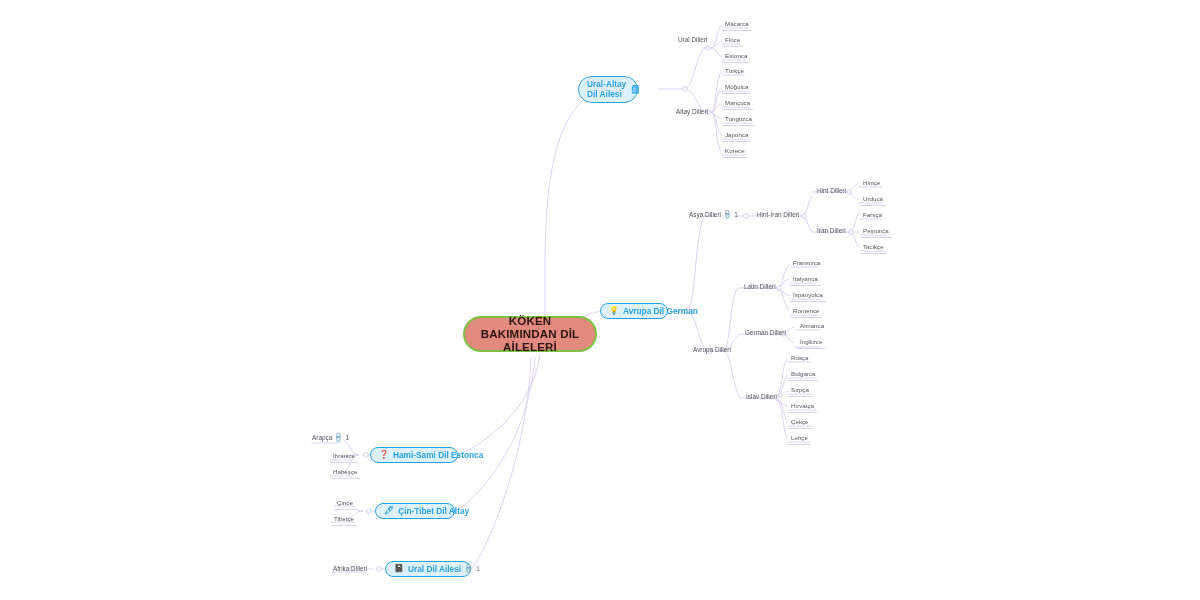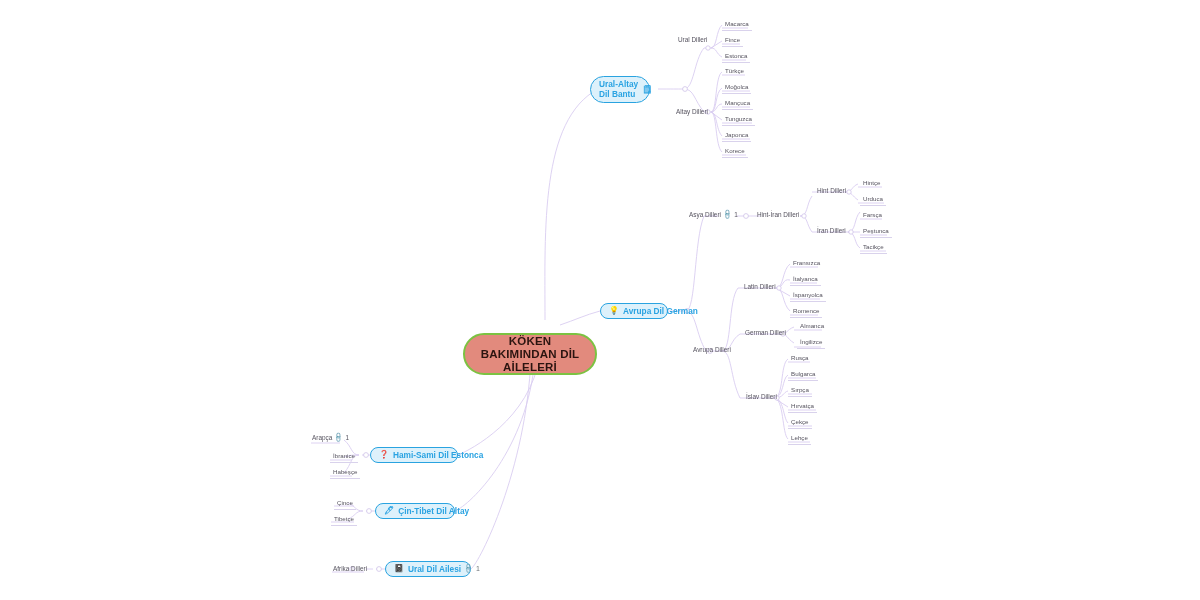--- a/index.html
+++ b/index.html
@@ -211,28 +211,28 @@
       <circle cx="779" cy="288" r="2.2"></circle>
       <circle cx="783" cy="334" r="2.2"></circle>
       <circle cx="777" cy="398" r="2.2"></circle>
       <circle cx="366" cy="455" r="2.4"></circle>
       <circle cx="369" cy="511" r="2.4"></circle>
       <circle cx="379" cy="569" r="2.4"></circle>
       <circle cx="352" cy="569" r="2.2"></circle>
     </g>
   </svg>
 
-  <div class="central" style="left:463px;top:333px;width:134px;height:42px;">
+  <div class="central" style="left:463px;top:316px;width:134px;height:36px;">
     <span>KÖKEN BAKIMINDAN DİL AİLELERİ</span>
   </div>
 
-  <div class="fam twoline" style="left:590px;top:76px;width:60px;height:27px;">
+  <div class="fam twoline" style="left:578px;top:76px;width:60px;height:27px;">
     <div>
       <span class="lbl">Ural-Altay</span>
-      <span class="lbl">Dil Bantu</span>
+      <span class="lbl">Dil Ailesi</span>
     </div>
     <span class="ico">🗒</span>
   </div>
 
   <div class="fam" style="left:600px;top:303px;width:68px;height:16px;">
     <span class="ico">💡</span>
     <span class="lbl">Avrupa Dil German</span>
   </div>
 
   <div class="fam" style="left:370px;top:447px;width:88px;height:16px;">

